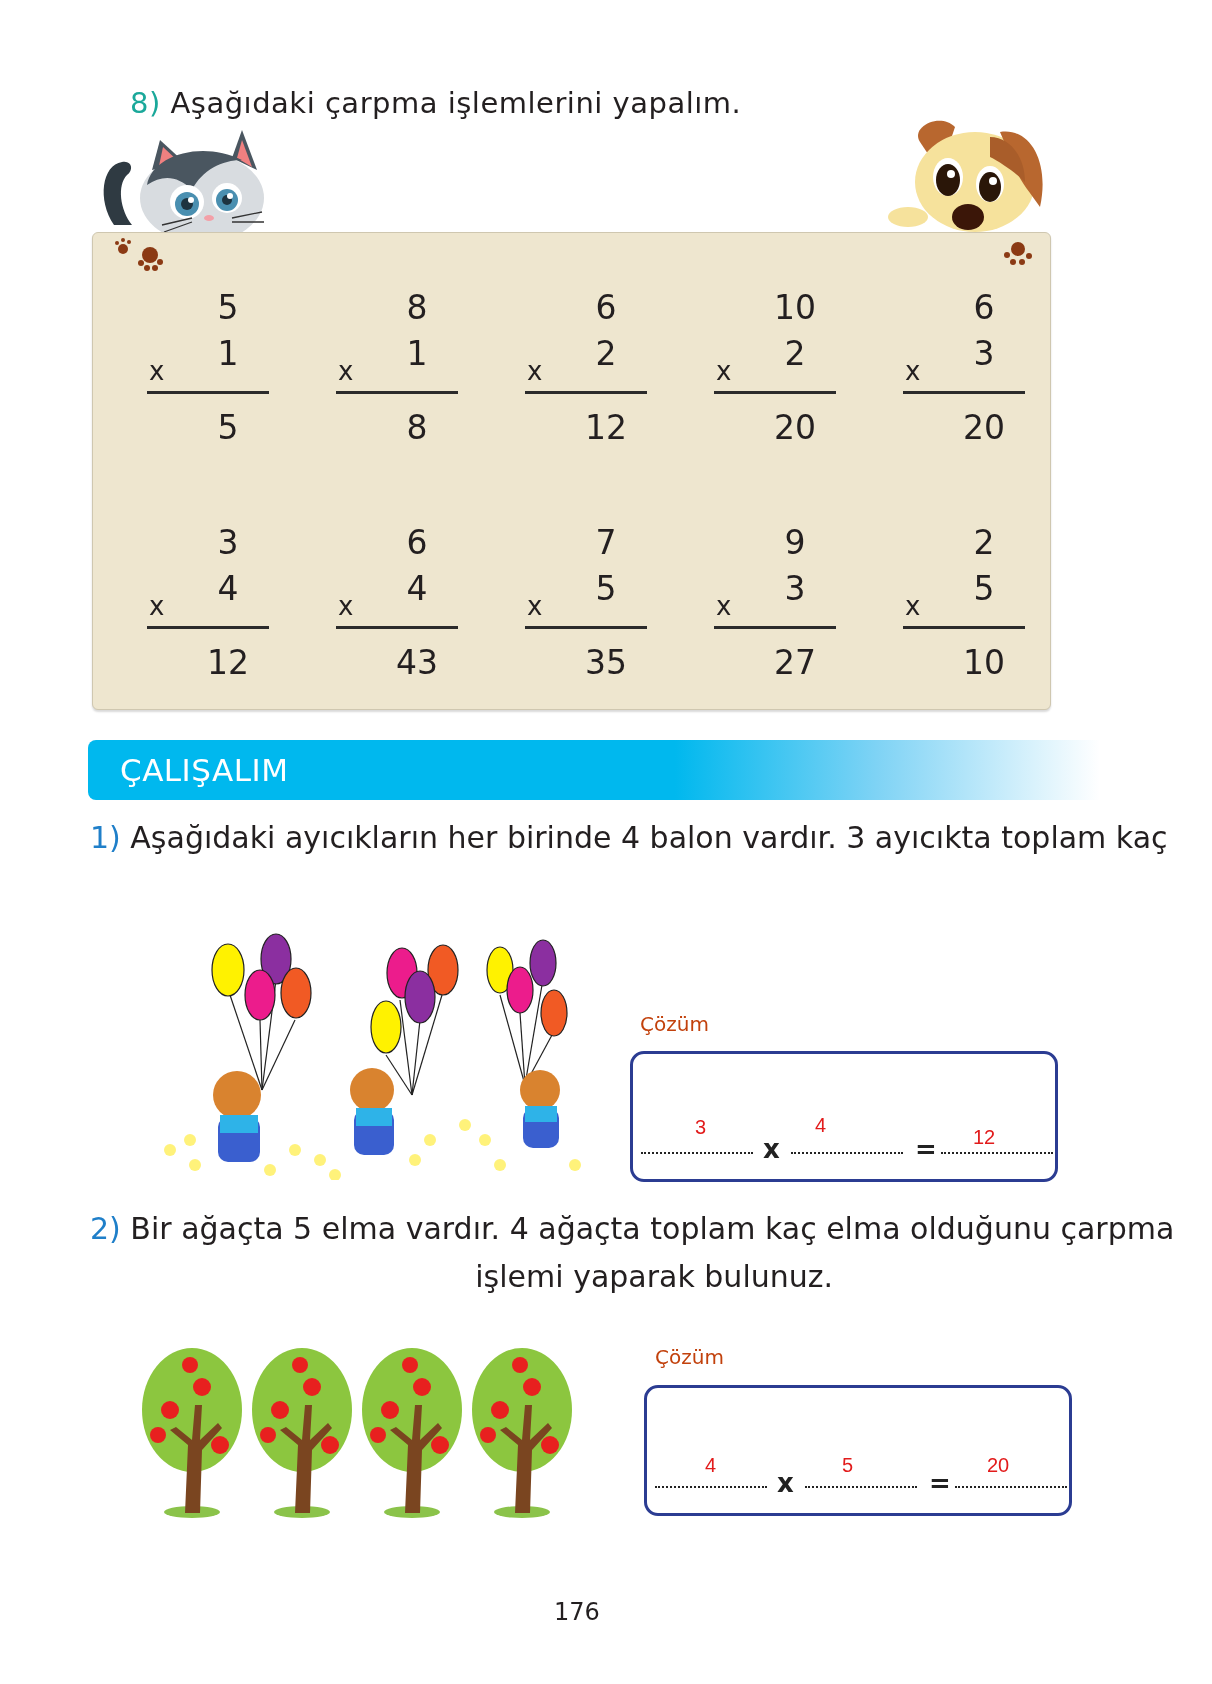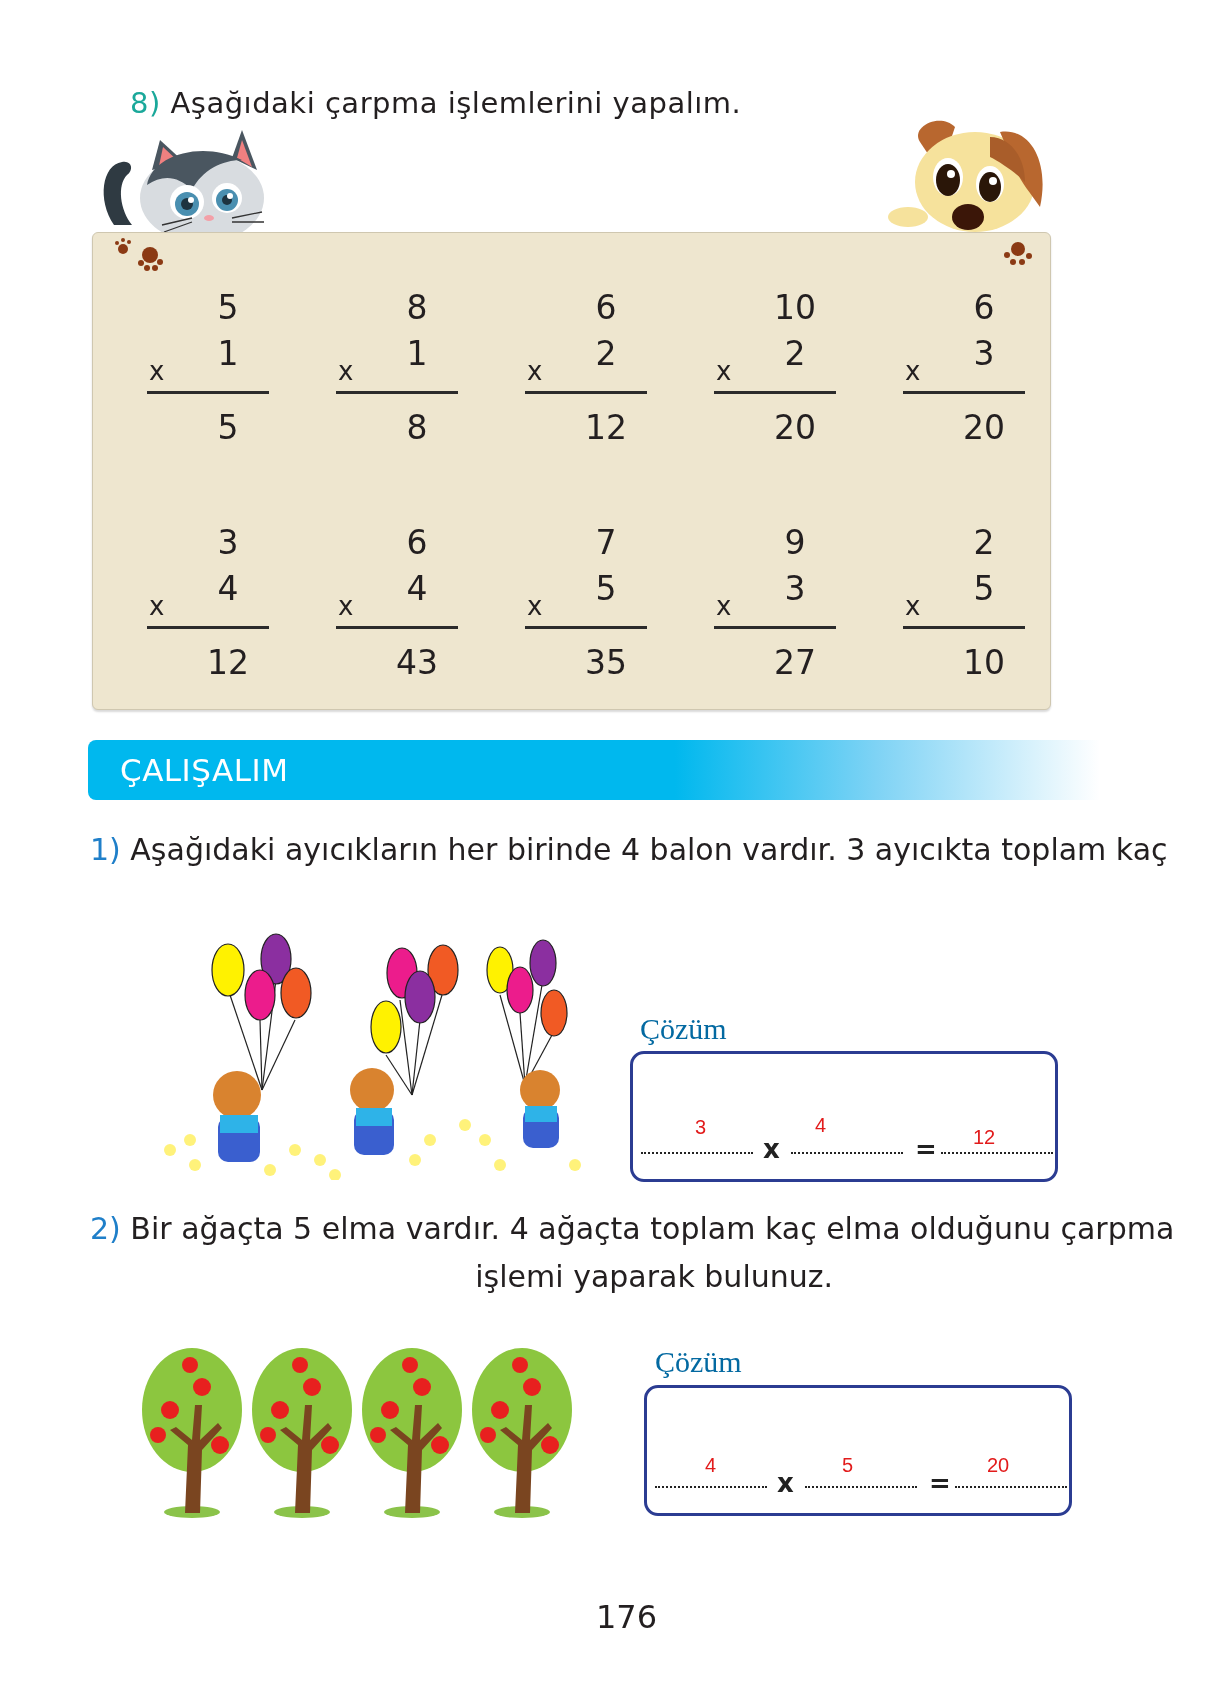--- a/index.html
+++ b/index.html
@@ -30,27 +30,27 @@
   .banner {
     left:88px; top:740px; width:1012px; height:60px;
     border-radius:8px 0 0 8px;
     background:linear-gradient(to right,#00b8ee 0%,#00b8ee 58%,#7fd3f5 78%,#ffffff 100%);
   }
   .banner span { position:absolute; left:32px; top:12px; color:#ffffff; font-size:31px; letter-spacing:0.5px; }
 
   .para { font-size:30px; line-height:48px; white-space:nowrap; }
 
   
-  .sol-label { color:#0369a1; font-size:30px;font-family:Liberation Serif, serif; }
+  .sol-label { color:#c2410c; font-size:20px; }
   .sol-box { border:3px solid #2b3c92; border-radius:14px; box-sizing:border-box; background:#fff; }
   .dots { position:absolute; height:0; border-bottom:2px dotted #222; }
   .op { position:absolute; font-size:26px; font-weight:bold; color:#222; }
   .ans { position:absolute; color:#e21b1b; font-size:20px; font-family:"Liberation Sans", sans-serif; }
 
-  .page-num { left:596px; top:1598px; font-size:32px; }
+  .page-num { left:554px; top:1598px; font-size:24px; }
 
   svg { display:block; }
 </style>
 </head>
 <body>
 
 <div class="abs q-title">
   <span class="q-num">8)</span>
   <span>Aşağıdaki çarpma işlemlerini yapalım.</span>
 </div>
@@ -189,21 +189,21 @@
     <div class="x">x</div>
     <div class="line"></div>
     <div class="res">10</div>
   </div>
 </div>
 
 <div class="abs banner">
   <span>ÇALIŞALIM</span>
 </div>
 
-<div class="abs para" style="left:90px;top:814px;margin-top:12px;">
+<div class="abs para" style="left:90px;top:814px;">
   <div>
     <span class="q-num-blue">1)</span>
     <span>Aşağıdaki ayıcıkların her birinde 4 balon vardır. 3 ayıcıkta toplam kaç</span>
   </div>
 </div>
 
 <div class="abs" style="left:150px;top:925px;">
   <svg width="440" height="255" viewBox="0 0 440 255">
     <g stroke="#222" stroke-width="1.2">
 

